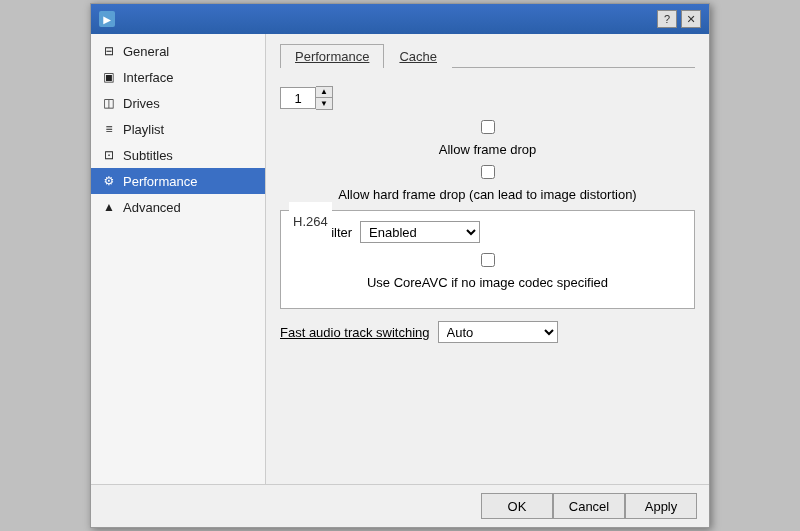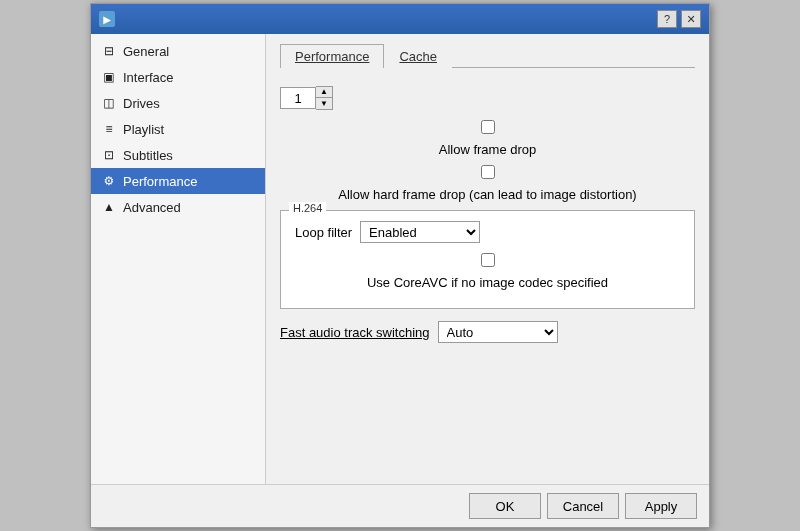--- a/index.html
+++ b/index.html
@@ -186,22 +186,22 @@
       margin: 8px 0 10px 0;
       padding: 10px 14px 10px 14px;
       position: relative;
       background: white;
     }
     .h264-legend {
       position: absolute;
       top: -9px;
       left: 8px;
       background: white;
-      padding: 0 4px;
-      font-size: 11px;
+      padding: 12px 4px;
+      font-size: 13px;
       color: #333;
     }
     .loop-filter-row {
       display: flex;
       align-items: center;
       gap: 8px;
       margin-bottom: 10px;
       font-size: 13px;
     }
     .select-wrapper {
@@ -224,21 +224,20 @@
       gap: 8px;
       margin-top: 12px;
       font-size: 13px;
     }
     .fast-audio-label {
       text-decoration: underline;
     }
     .dialog-footer {
       display: flex;
       justify-content: flex-end;
-      gap: 6px;
       padding: 8px 12px;
       border-top: 1px solid #ccc;
       background: #f0f0f0;
     }
     .footer-btn {
       min-width: 72px;
       height: 26px;
       border: 1px solid #999;
       background: #e8e8e8;
       font-size: 13px;

